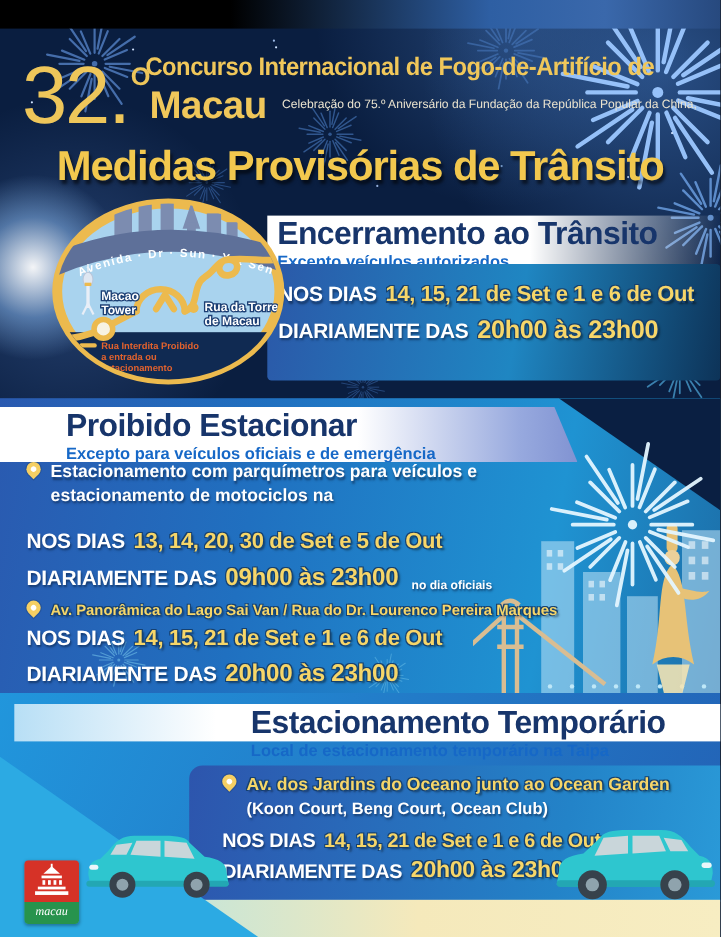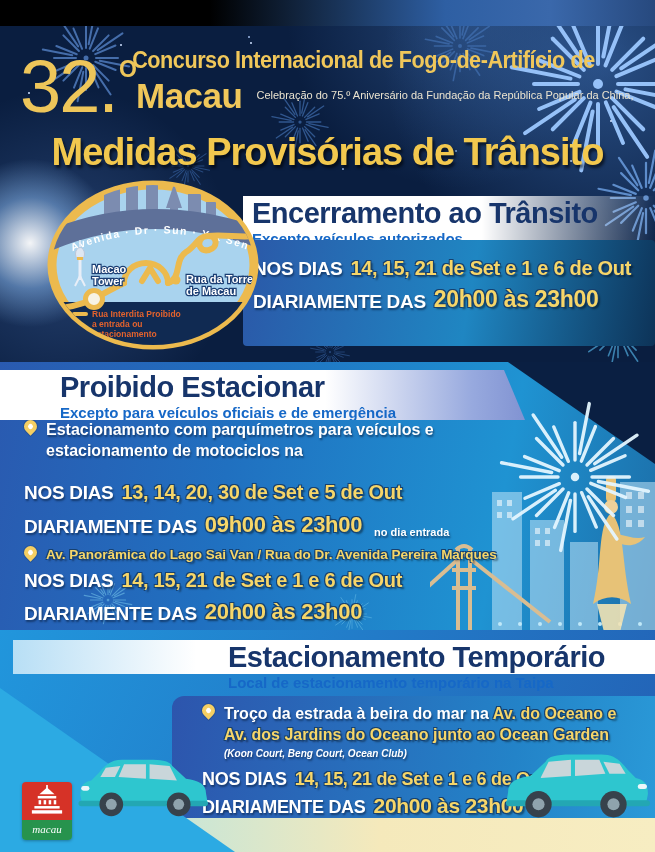--- a/index.html
+++ b/index.html
@@ -79,21 +79,21 @@
   
   .sec3{left:0;top:630px;width:655px;height:222px;z-index:2;
     background:linear-gradient(115deg,#2196dc 0%,#2360b4 100%);}
   .band3{left:13px;top:10px;width:655px;height:34px;padding:2px 0 0 215px;box-sizing:border-box;
     background:linear-gradient(90deg,rgba(210,236,250,.85) 0%,#fff 28%,#fff 100%);}
   .content3{left:172px;top:66px;width:483px;height:124px;border-radius:12px 0 0 12px;
     padding:8px 0 0 30px;box-sizing:border-box;
     background:linear-gradient(100deg,#2d55ad 0%,#2383c8 70%,#2a9ad8 100%);}
   .content3 .locline{display:flex;align-items:flex-start;gap:9px;}
   .content3 .desc{font-size:16px;font-weight:bold;line-height:1.3;}
-  .content3 .note3{font-size:10px;font-weight:bold;margin-top:1px;font-style:italic;}
+  .content3 .note3{font-size:15px;font-weight:bold;margin-top:1px;}
   .content3 .days3{margin-top:9px;} .content3 .hours3{margin-top:4px;}
   .content3 .lbl{font-size:18px;} .content3 .val{font-size:18px;} .content3 .hours3 .val{font-size:21px;}
   .strip{left:0;top:188px;width:655px;height:34px;z-index:2;
     background:linear-gradient(90deg,#a8def4 0%,#cfe6d2 32%,#f5e9bb 58%,#f7edc2 100%);}
   .wedge{left:0;top:58px;width:235px;height:164px;z-index:3;background:#2caae3;
     clip-path:polygon(0 0,100% 100%,0 100%);}
   
   .logo{left:22px;top:152px;width:50px;height:58px;z-index:5;border-radius:4px;overflow:hidden;
     box-shadow:0 1px 3px rgba(0,0,0,.3);}
   .logo-red{height:38px;background:#d63227;display:flex;align-items:center;justify-content:center;}
@@ -313,48 +313,46 @@
       <h2>Proibido Estacionar</h2>
       <div class="sub">Excepto para veículos oficiais e de emergência</div>
     </div>
     <div class="abs row days1">
       <span class="lbl w">NOS DIAS</span>
       <span class="val y">13, 14, 20, 30 de Set e 5 de Out</span>
     </div>
     <div class="abs row hours1">
       <span class="lbl w">DIARIAMENTE DAS</span>
       <span class="val y">09h00 às 23h00</span>
-      <span class="note w">no dia entrada</span>
+      <span class="note w">no dia oficiais</span>
     </div>
 
     <div class="abs locline loc2">
       <span class="pin"></span>
-      <span class="loc y">Av. Panorâmica do Lago Sai Van / Rua do Dr. Avenida Pereira Marques</span>
+      <span class="loc y">Av. Panorâmica do Lago Sai Van / Rua do Dr. Lourenco Pereira Marques</span>
     </div>
     <div class="abs row days2">
       <span class="lbl w">NOS DIAS</span>
       <span class="val y">14, 15, 21 de Set e 1 e 6 de Out</span>
     </div>
     <div class="abs row hours2">
       <span class="lbl w">DIARIAMENTE DAS</span>
       <span class="val y">20h00 às 23h00</span>
     </div>
   </div>
 
   <div class="abs sec3">
     <div class="abs band3">
       <h2>Estacionamento Temporário</h2>
       <div class="sub">Local de estacionamento temporário na Taipa</div>
     </div>
     <div class="abs content3">
       <div class="locline">
         <span class="pin"></span>
         <div class="desc">
-          <div><span class="w">Troço da estrada à beira do mar na</span>
-               <span class="y">Av. do Oceano e</span></div>
           <div class="y">Av. dos Jardins do Oceano junto ao Ocean Garden</div>
           <div class="note3 w">(Koon Court, Beng Court, Ocean Club)</div>
         </div>
       </div>
       <div class="row days3">
         <span class="lbl w">NOS DIAS</span>
         <span class="val y">14, 15, 21 de Set e 1 e 6 de Out</span>
       </div>
       <div class="row hours3">
         <span class="lbl w">DIARIAMENTE DAS</span>

